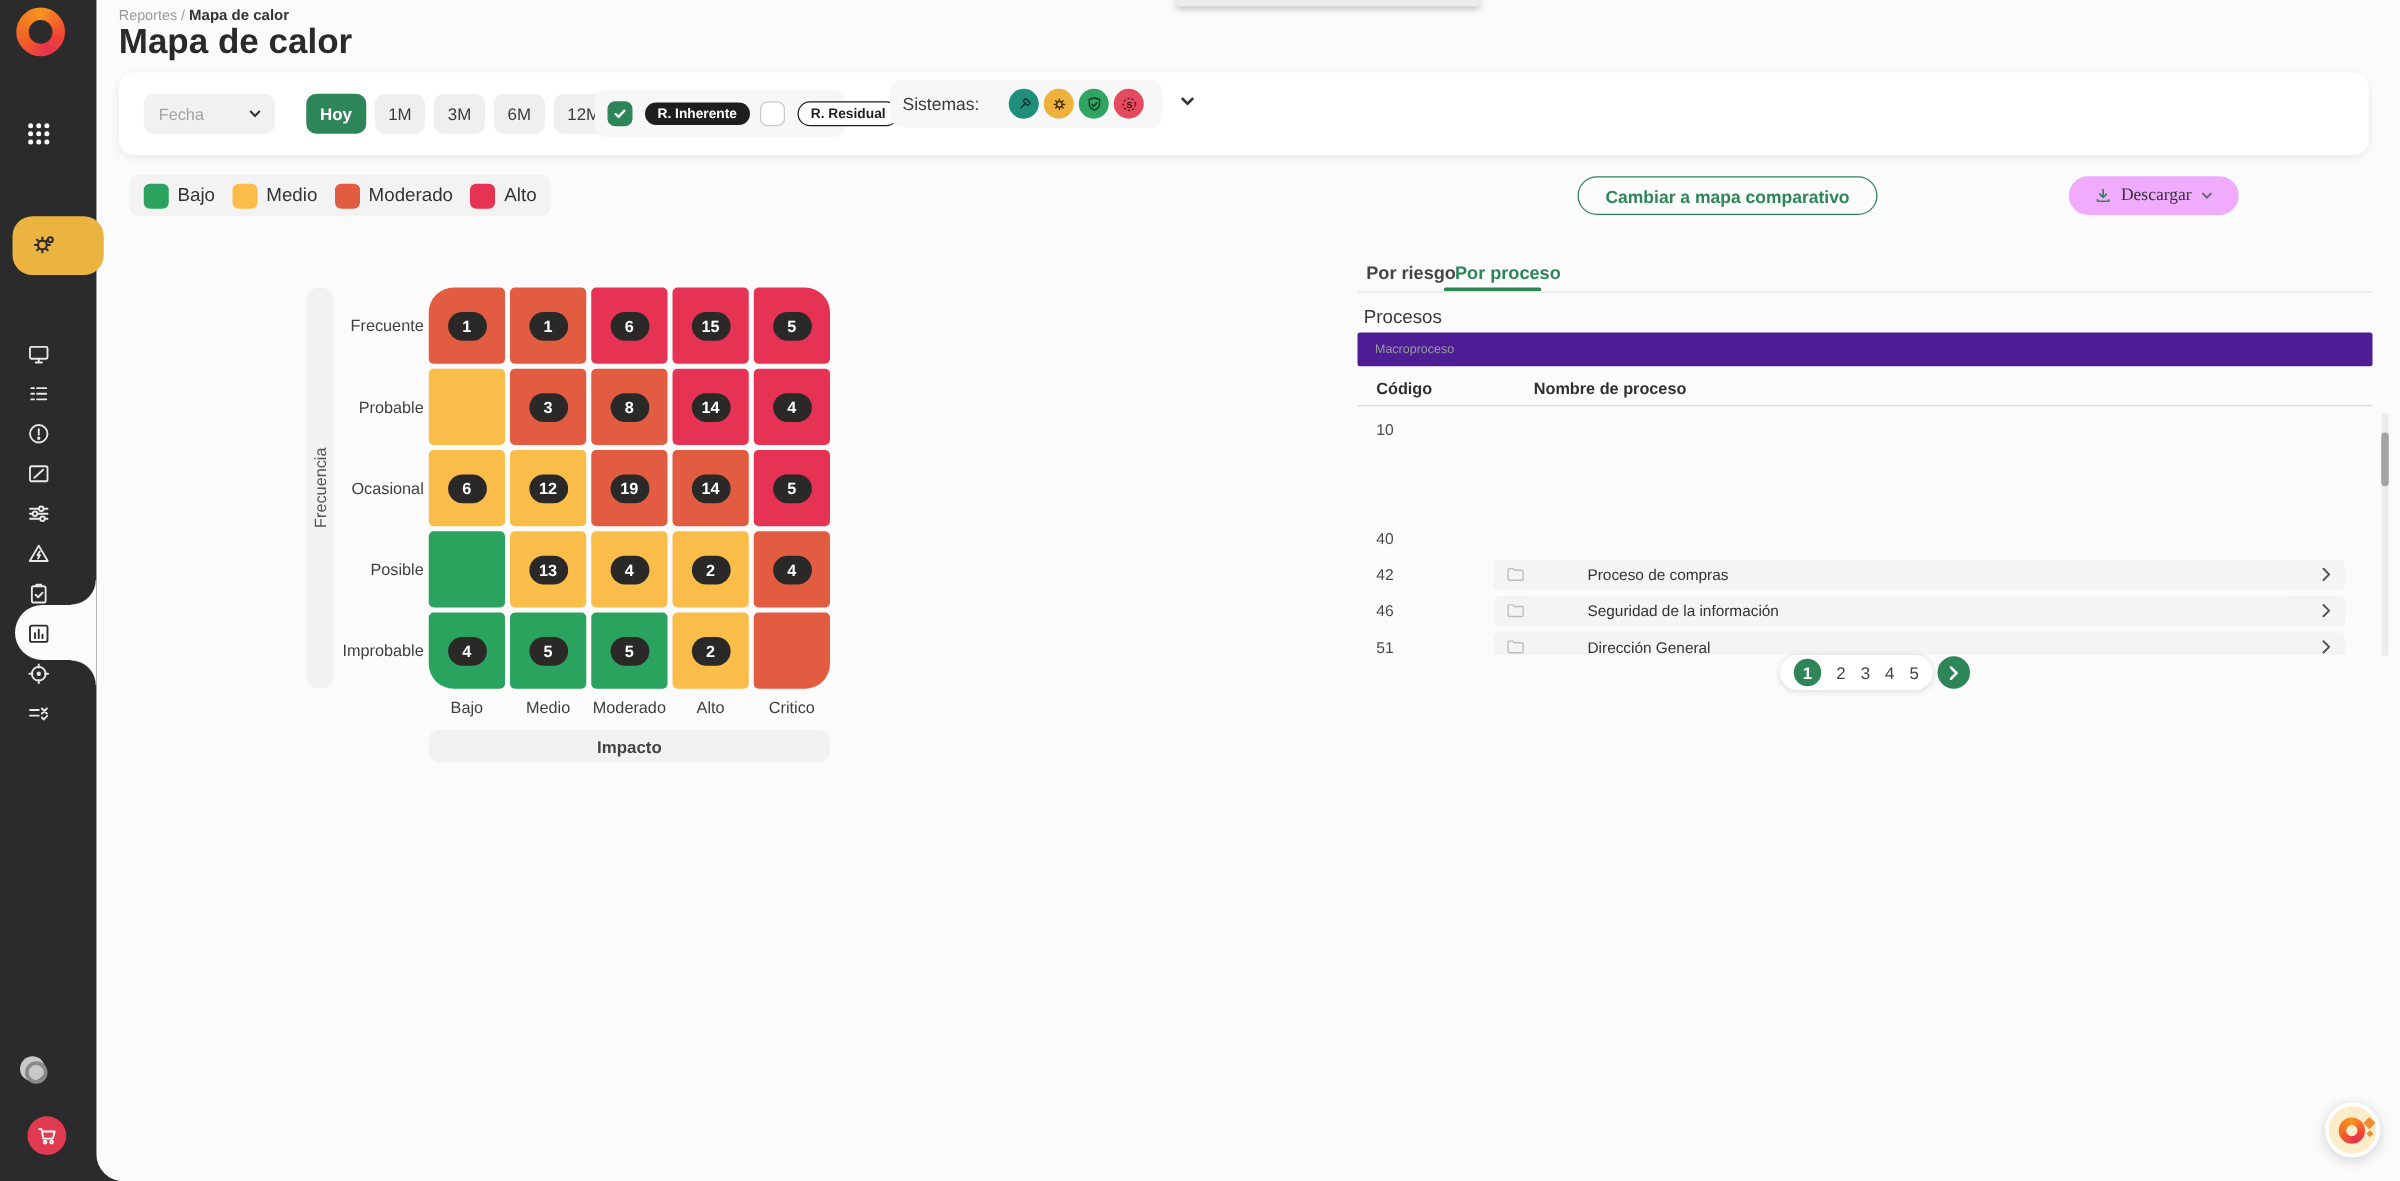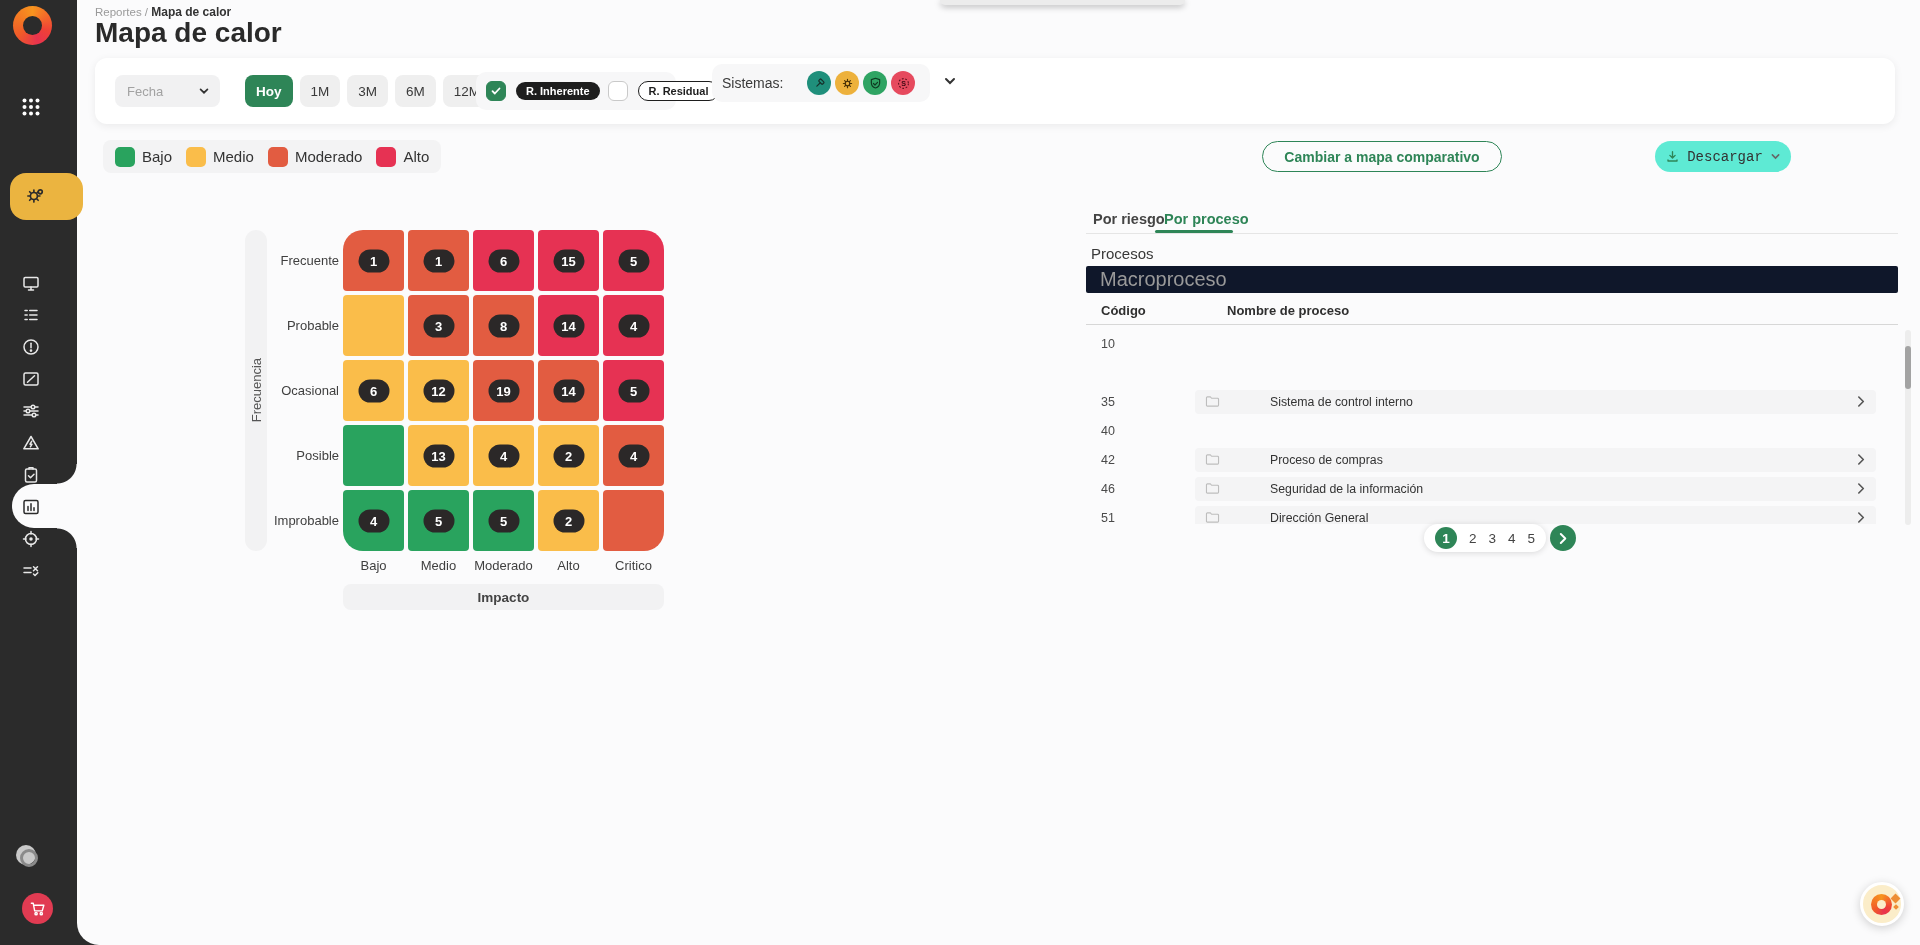--- a/index.html
+++ b/index.html
@@ -74,22 +74,22 @@
   .legend { position:absolute; left:26px; top:140px; height:33px; background:#F3F3F4; border-radius:8px;
             display:flex; align-items:center; gap:14px; padding:0 12px; }
   .leg-item { display:flex; align-items:center; gap:7px; font-size:15px; color:#333; }
   .leg-sw { width:20px; height:20px; border-radius:5px; }
 
   
   .compare-btn { position:absolute; left:1185px; top:141px; width:240px; height:31px; border-radius:17px;
                  border:1.5px solid var(--green); background:transparent; color:var(--green);
                  font-size:14px; font-weight:600; font-family:inherit; cursor:pointer; }
   .dl-btn { position:absolute; left:1578px; top:141px; width:136px; height:31px; border-radius:16px;
-            border:none; background:#5eead4; display:flex; align-items:center; justify-content:center;
-            gap:7px; font-size:14px; color:#333; font-family:Liberation Mono, monospace; cursor:pointer; }
+            border:none; background:#f0abfc; display:flex; align-items:center; justify-content:center;
+            gap:7px; font-size:14px; color:#333; font-family:Liberation Serif, serif; cursor:pointer; }
   .dl-btn svg { width:15px; height:15px; }
 
   
   .freq-bar { position:absolute; left:168px; top:230px; width:22px; height:321px; background:#F2F2F3;
               border-radius:11px; display:flex; align-items:center; justify-content:center; }
   .freq-bar span { writing-mode:vertical-rl; transform:rotate(180deg); font-size:13px; color:#555; }
   .hm-rowlabs { position:absolute; left:180px; top:228px; width:82px; }
   .hm-rowlab { height:65px; display:flex; align-items:center; justify-content:flex-end;
                font-size:13px; color:#3F3F3F; }
   .hm-grid { position:absolute; left:266px; top:230px; display:grid;
@@ -110,22 +110,22 @@
                  font-size:13.5px; color:#444; font-weight:600; }
 
   
   .tab { position:absolute; top:211px; font-size:14.5px; font-weight:700; cursor:pointer; }
   .tab-1 { left:1016px; color:#444; }
   .tab-2 { left:1087px; color:var(--green); }
   .tab-underline { position:absolute; left:1078px; top:230px; width:78px; height:3px;
                    background:var(--green); border-radius:2px; }
   .tab-divider { position:absolute; left:1009px; top:233px; width:812px; height:1px; background:#E5E5E5; }
   .procesos { position:absolute; left:1014px; top:245px; font-size:15px; color:#383838; }
-  .macro-band { position:absolute; left:1009px; top:266px; width:812px; height:27px; background:#0f172a;
-                border-radius:2px; font-size:20px; color:#999; line-height:27px; padding-left:14px; }
+  .macro-band { position:absolute; left:1009px; top:266px; width:812px; height:27px; background:#4c1d95;
+                border-radius:2px; font-size:10px; color:#999; line-height:27px; padding-left:14px; }
   .th-code { position:absolute; left:1024px; top:303px; font-size:13px; font-weight:700; color:#2F2F2F; }
   .th-name { position:absolute; left:1122px; top:303px; font-size:13px; font-weight:700; color:#2F2F2F;padding-left:28px; }
   .th-line { position:absolute; left:1009px; top:324px; width:812px; height:1px; background:#D7D7D7; }
   .rows-clip { position:absolute; left:1009px; top:326px; width:821px; height:198px; overflow:hidden; }
   .prow { position:absolute; left:0; width:100%; height:26px; }
   .prow .code { position:absolute; left:15px; top:0; font-size:12.5px; color:#4A4A4A; line-height:24px; }
   .prow .band { position:absolute; left:109px; top:0; width:681px; height:24px; background:#F4F4F5;
                 border-radius:4px; cursor:pointer; }
   .prow .band svg.folder { position:absolute; left:10px; top:5px; width:15px; height:13px; }
   .prow .band .pname { position:absolute; left:75px; top:0; font-size:12.3px; color:#333; line-height:24px; }
@@ -465,32 +465,20 @@
   <div class="tab-divider"></div>
   <div class="procesos">Procesos</div>
   <div class="macro-band">Macroproceso</div>
   <div class="th-code">Código</div>
   <div class="th-name">Nombre de proceso</div>
   <div class="th-line"></div>
   <div class="rows-clip" id="rows">
       <div class="prow" style="top: 6px;">
         <div class="code">10</div>
       </div>
-      <div class="prow" style="top: 64px;">
-        <div class="code">35</div>
-        <div class="band">
-          <svg class="folder" viewBox="0 0 16 14" fill="none" stroke="#BDBDBD" stroke-width="1.2" stroke-linejoin="round">
-            <path d="M1.5 3a1 1 0 011-1h3.2l1.3 1.5h6.5a1 1 0 011 1V11a1 1 0 01-1 1h-11a1 1 0 01-1-1z"></path>
-          </svg>
-          <span class="pname">Sistema de control interno</span>
-          <svg class="chev" viewBox="0 0 10 14" fill="none" stroke="currentColor" stroke-width="1.8" stroke-linecap="round" stroke-linejoin="round">
-            <path d="M2 2l5 5-5 5"></path>
-          </svg>
-        </div>
-      </div>
       <div class="prow" style="top: 93px;">
         <div class="code">40</div>
       </div>
       <div class="prow" style="top: 122px;">
         <div class="code">42</div>
         <div class="band">
           <svg class="folder" viewBox="0 0 16 14" fill="none" stroke="#BDBDBD" stroke-width="1.2" stroke-linejoin="round">
             <path d="M1.5 3a1 1 0 011-1h3.2l1.3 1.5h6.5a1 1 0 011 1V11a1 1 0 01-1 1h-11a1 1 0 01-1-1z"></path>
           </svg>
           <span class="pname">Proceso de compras</span>

